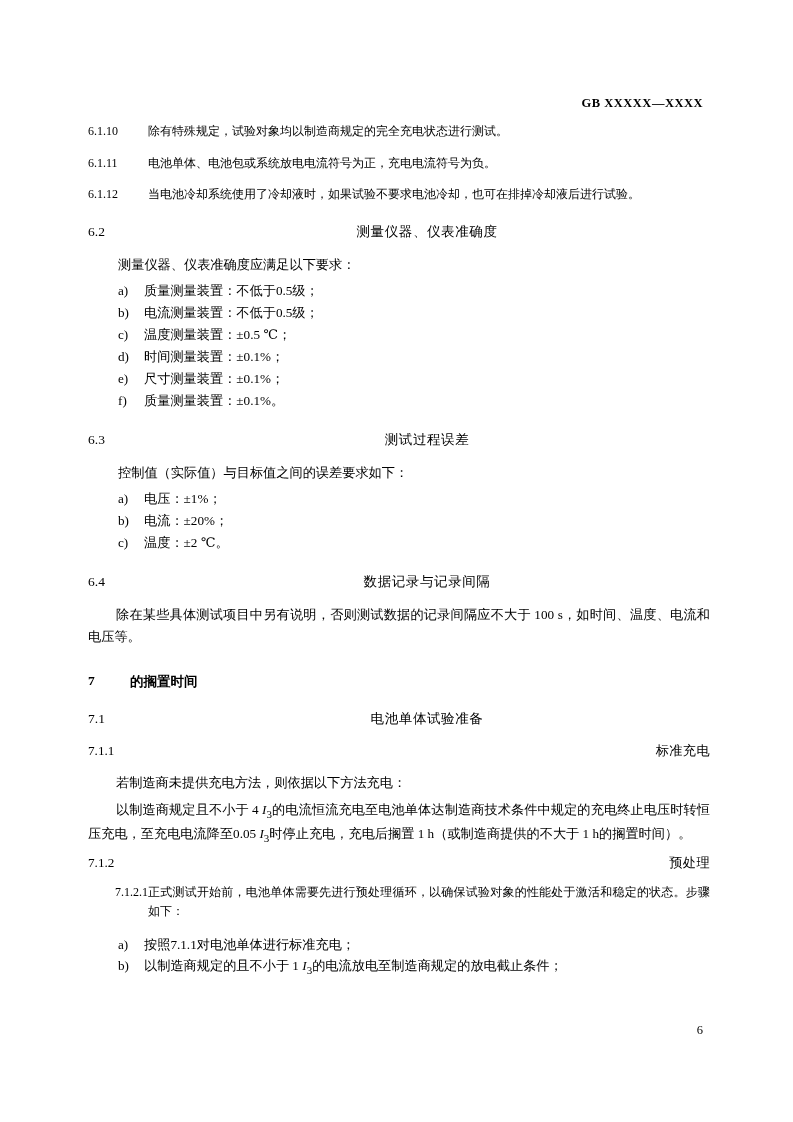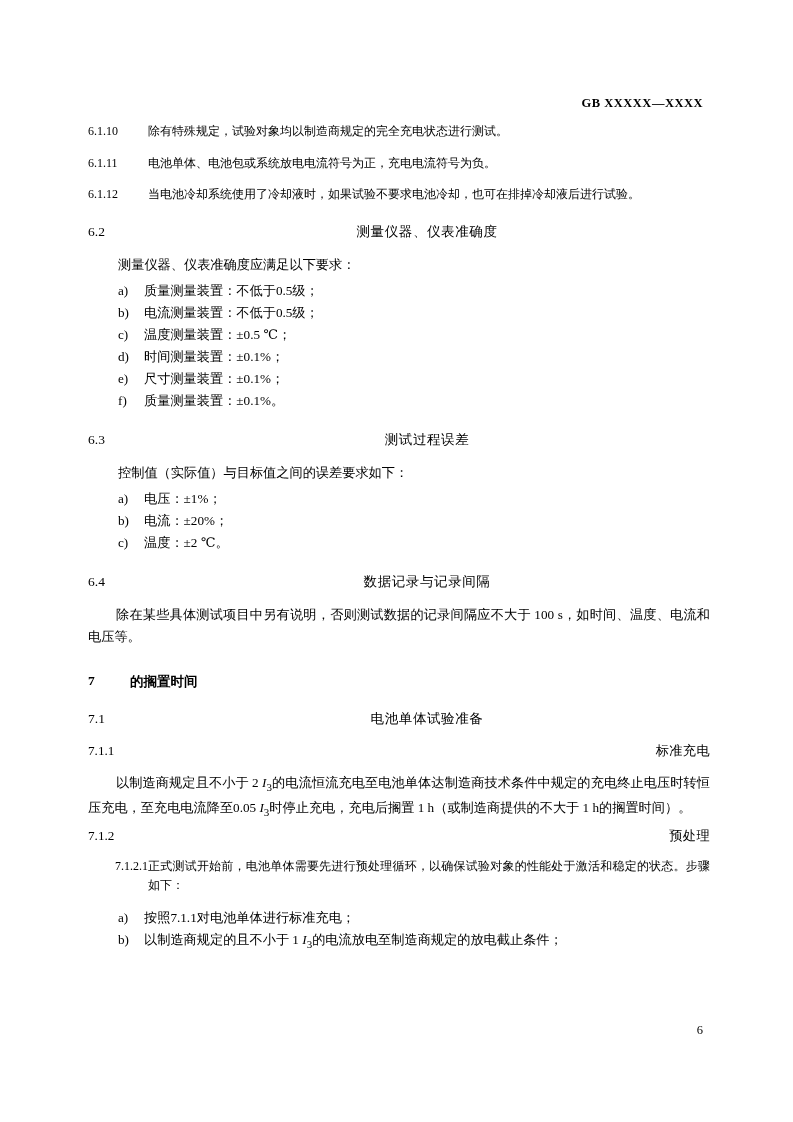--- a/index.html
+++ b/index.html
@@ -210,23 +210,24 @@
       <span class="hnum">7.1</span>
       <span class="htxt">电池单体试验准备</span>
     </div>
 
     <div class="heading2">
       <span class="hnum">7.1.1</span>
       <span class="htxt">标准充电</span>
     </div>
 
 
+    <p class="para indent">若制造商未提供充电方法，则依据以下方法充电：</p>
 
     <p class="para indent">
-      <span>以制造商规定且不小于 2 </span><span class="it">I</span><sub>3</sub><span>的电流恒流充电至电池单体达制造商技术条件中规定的充电终止电压时转恒压充电，至充电电流降至0.05 </span><span class="it">I</span><sub>3</sub><span>时停止充电，充电后搁置 1 h（或制造商提供的不大于 1 h的搁置时间）。</span>
+      <span>以制造商规定且不小于 4 </span><span class="it">I</span><sub>3</sub><span>的电流恒流充电至电池单体达制造商技术条件中规定的充电终止电压时转恒压充电，至充电电流降至0.05 </span><span class="it">I</span><sub>3</sub><span>时停止充电，充电后搁置 1 h（或制造商提供的不大于 1 h的搁置时间）。</span>
     </p>
 
     <div class="heading2">
       <span class="hnum">7.1.2</span>
       <span class="htxt">预处理</span>
     </div>
 
     <div class="clause">
       <span class="num num-w3">7.1.2.1</span>
       <span class="txt">正式测试开始前，电池单体需要先进行预处理循环，以确保试验对象的性能处于激活和稳定的状态。步骤如下：</span>

